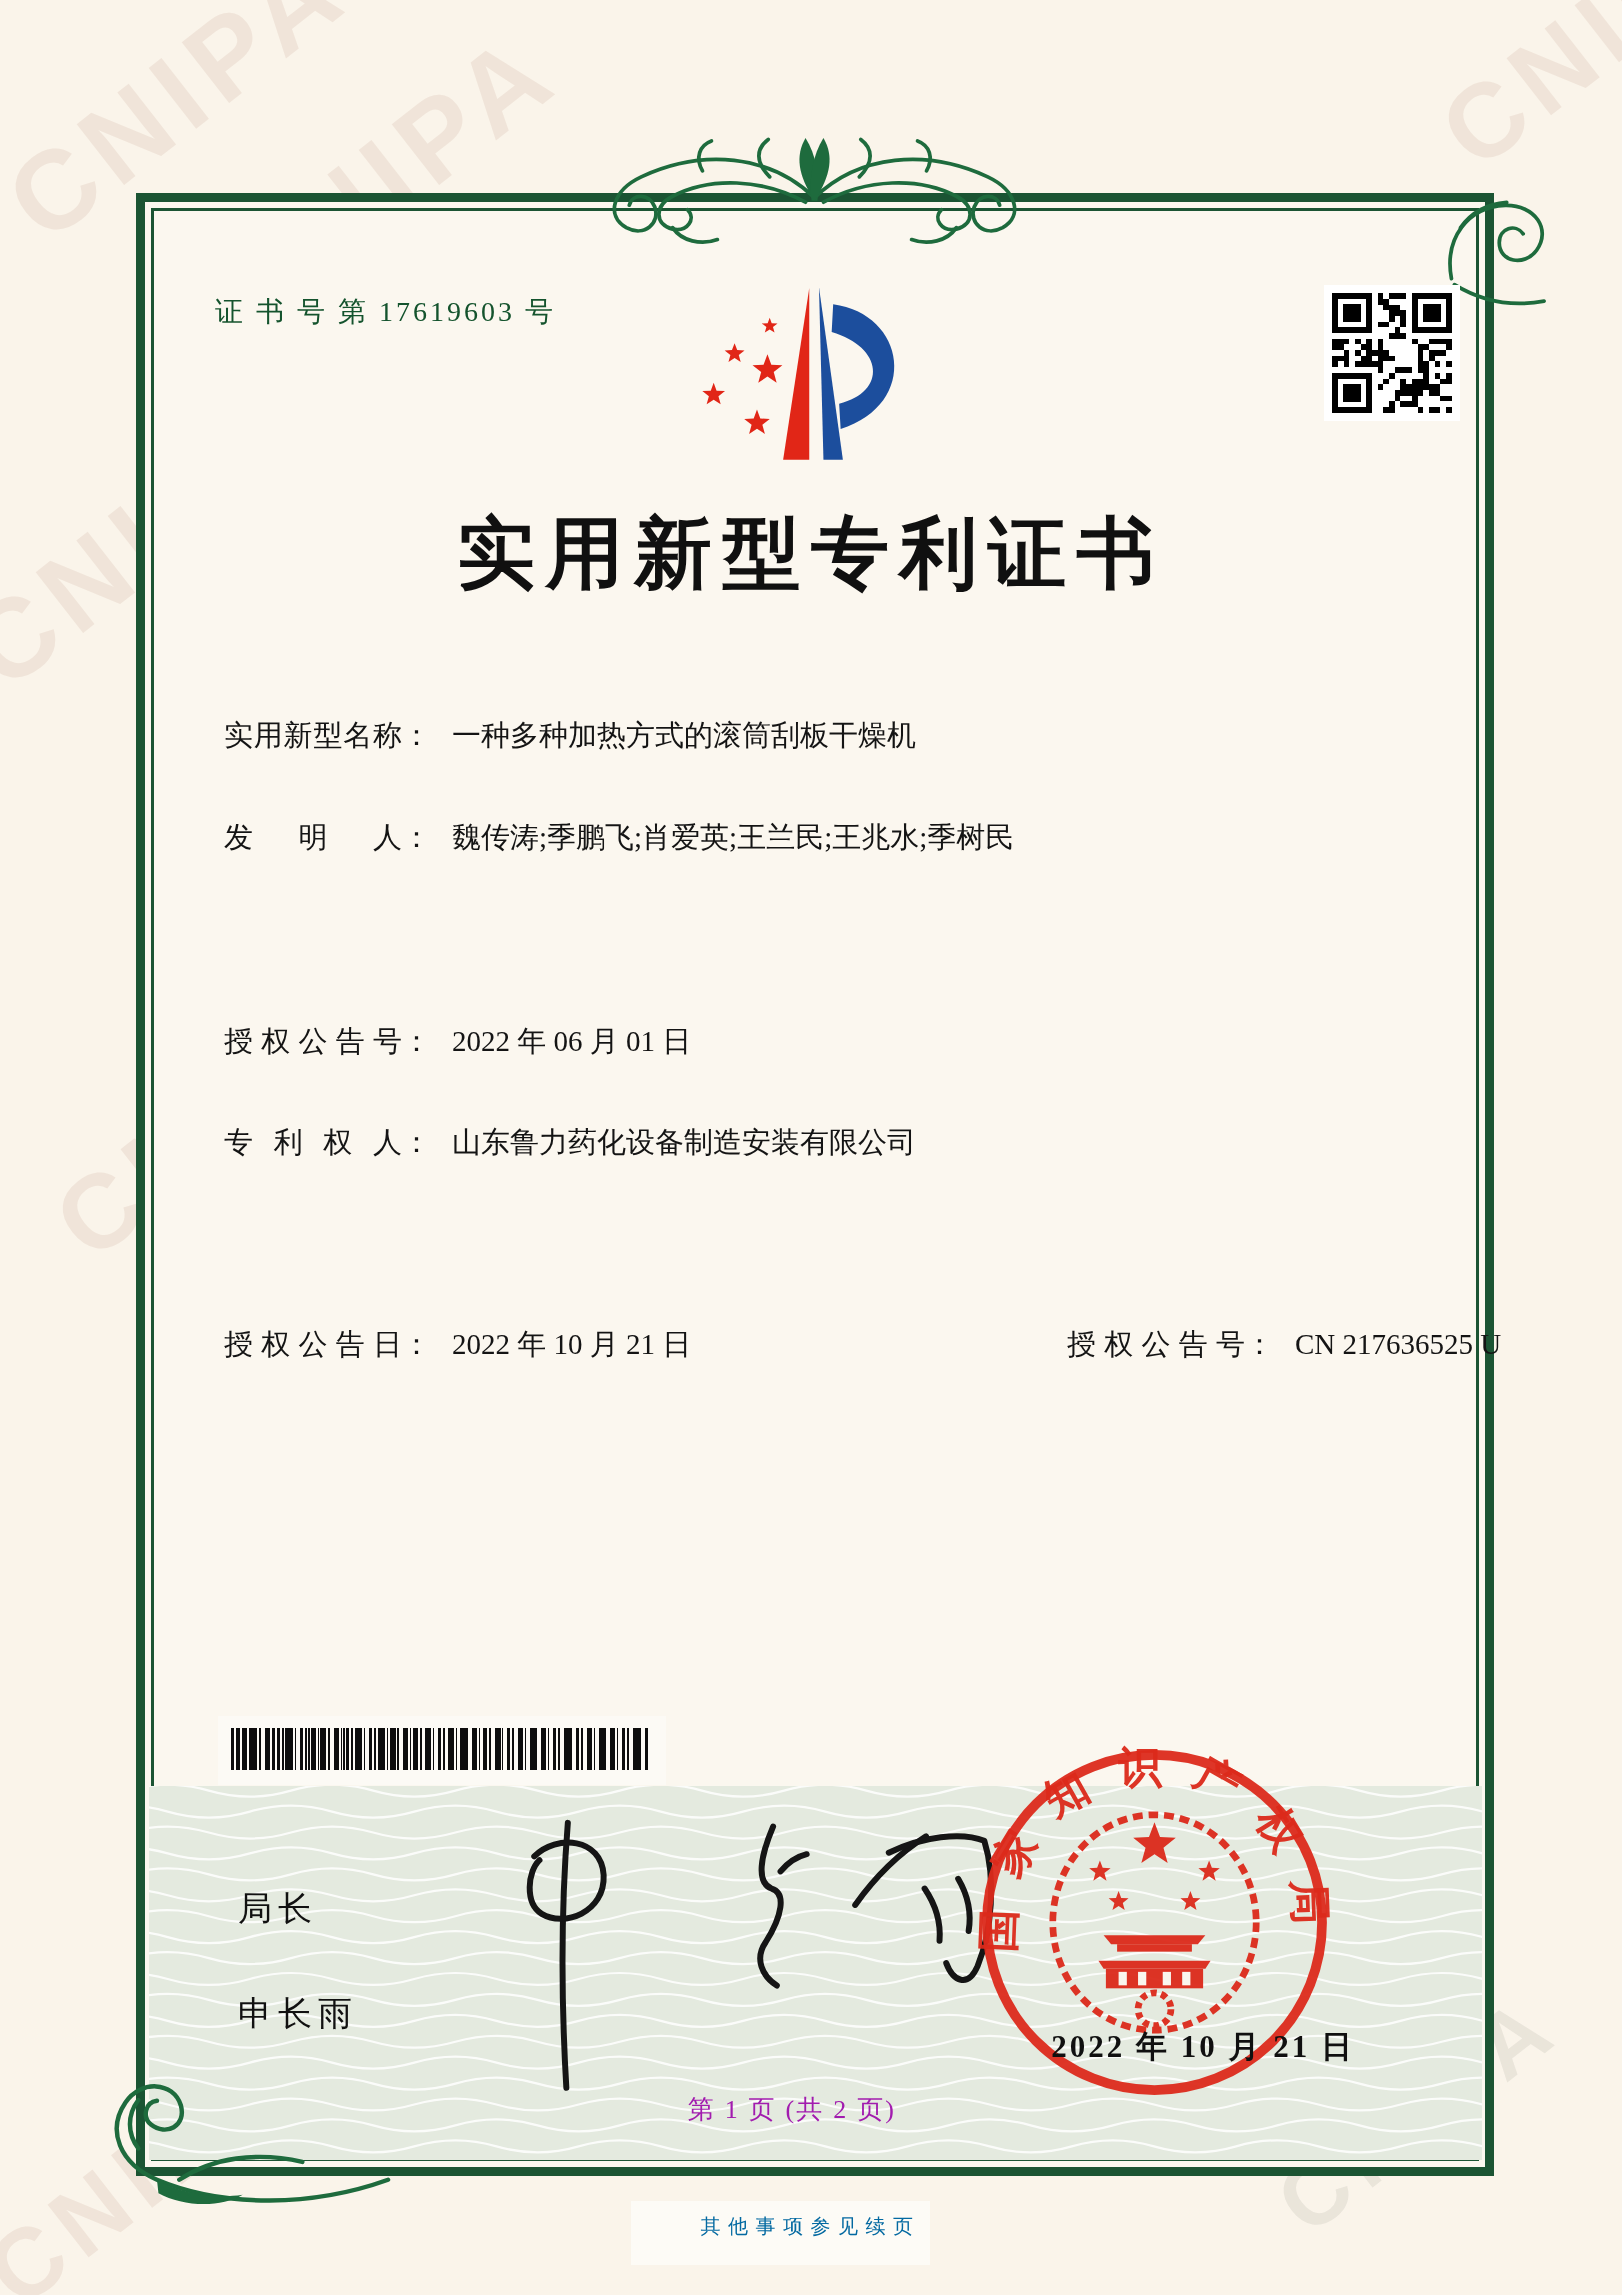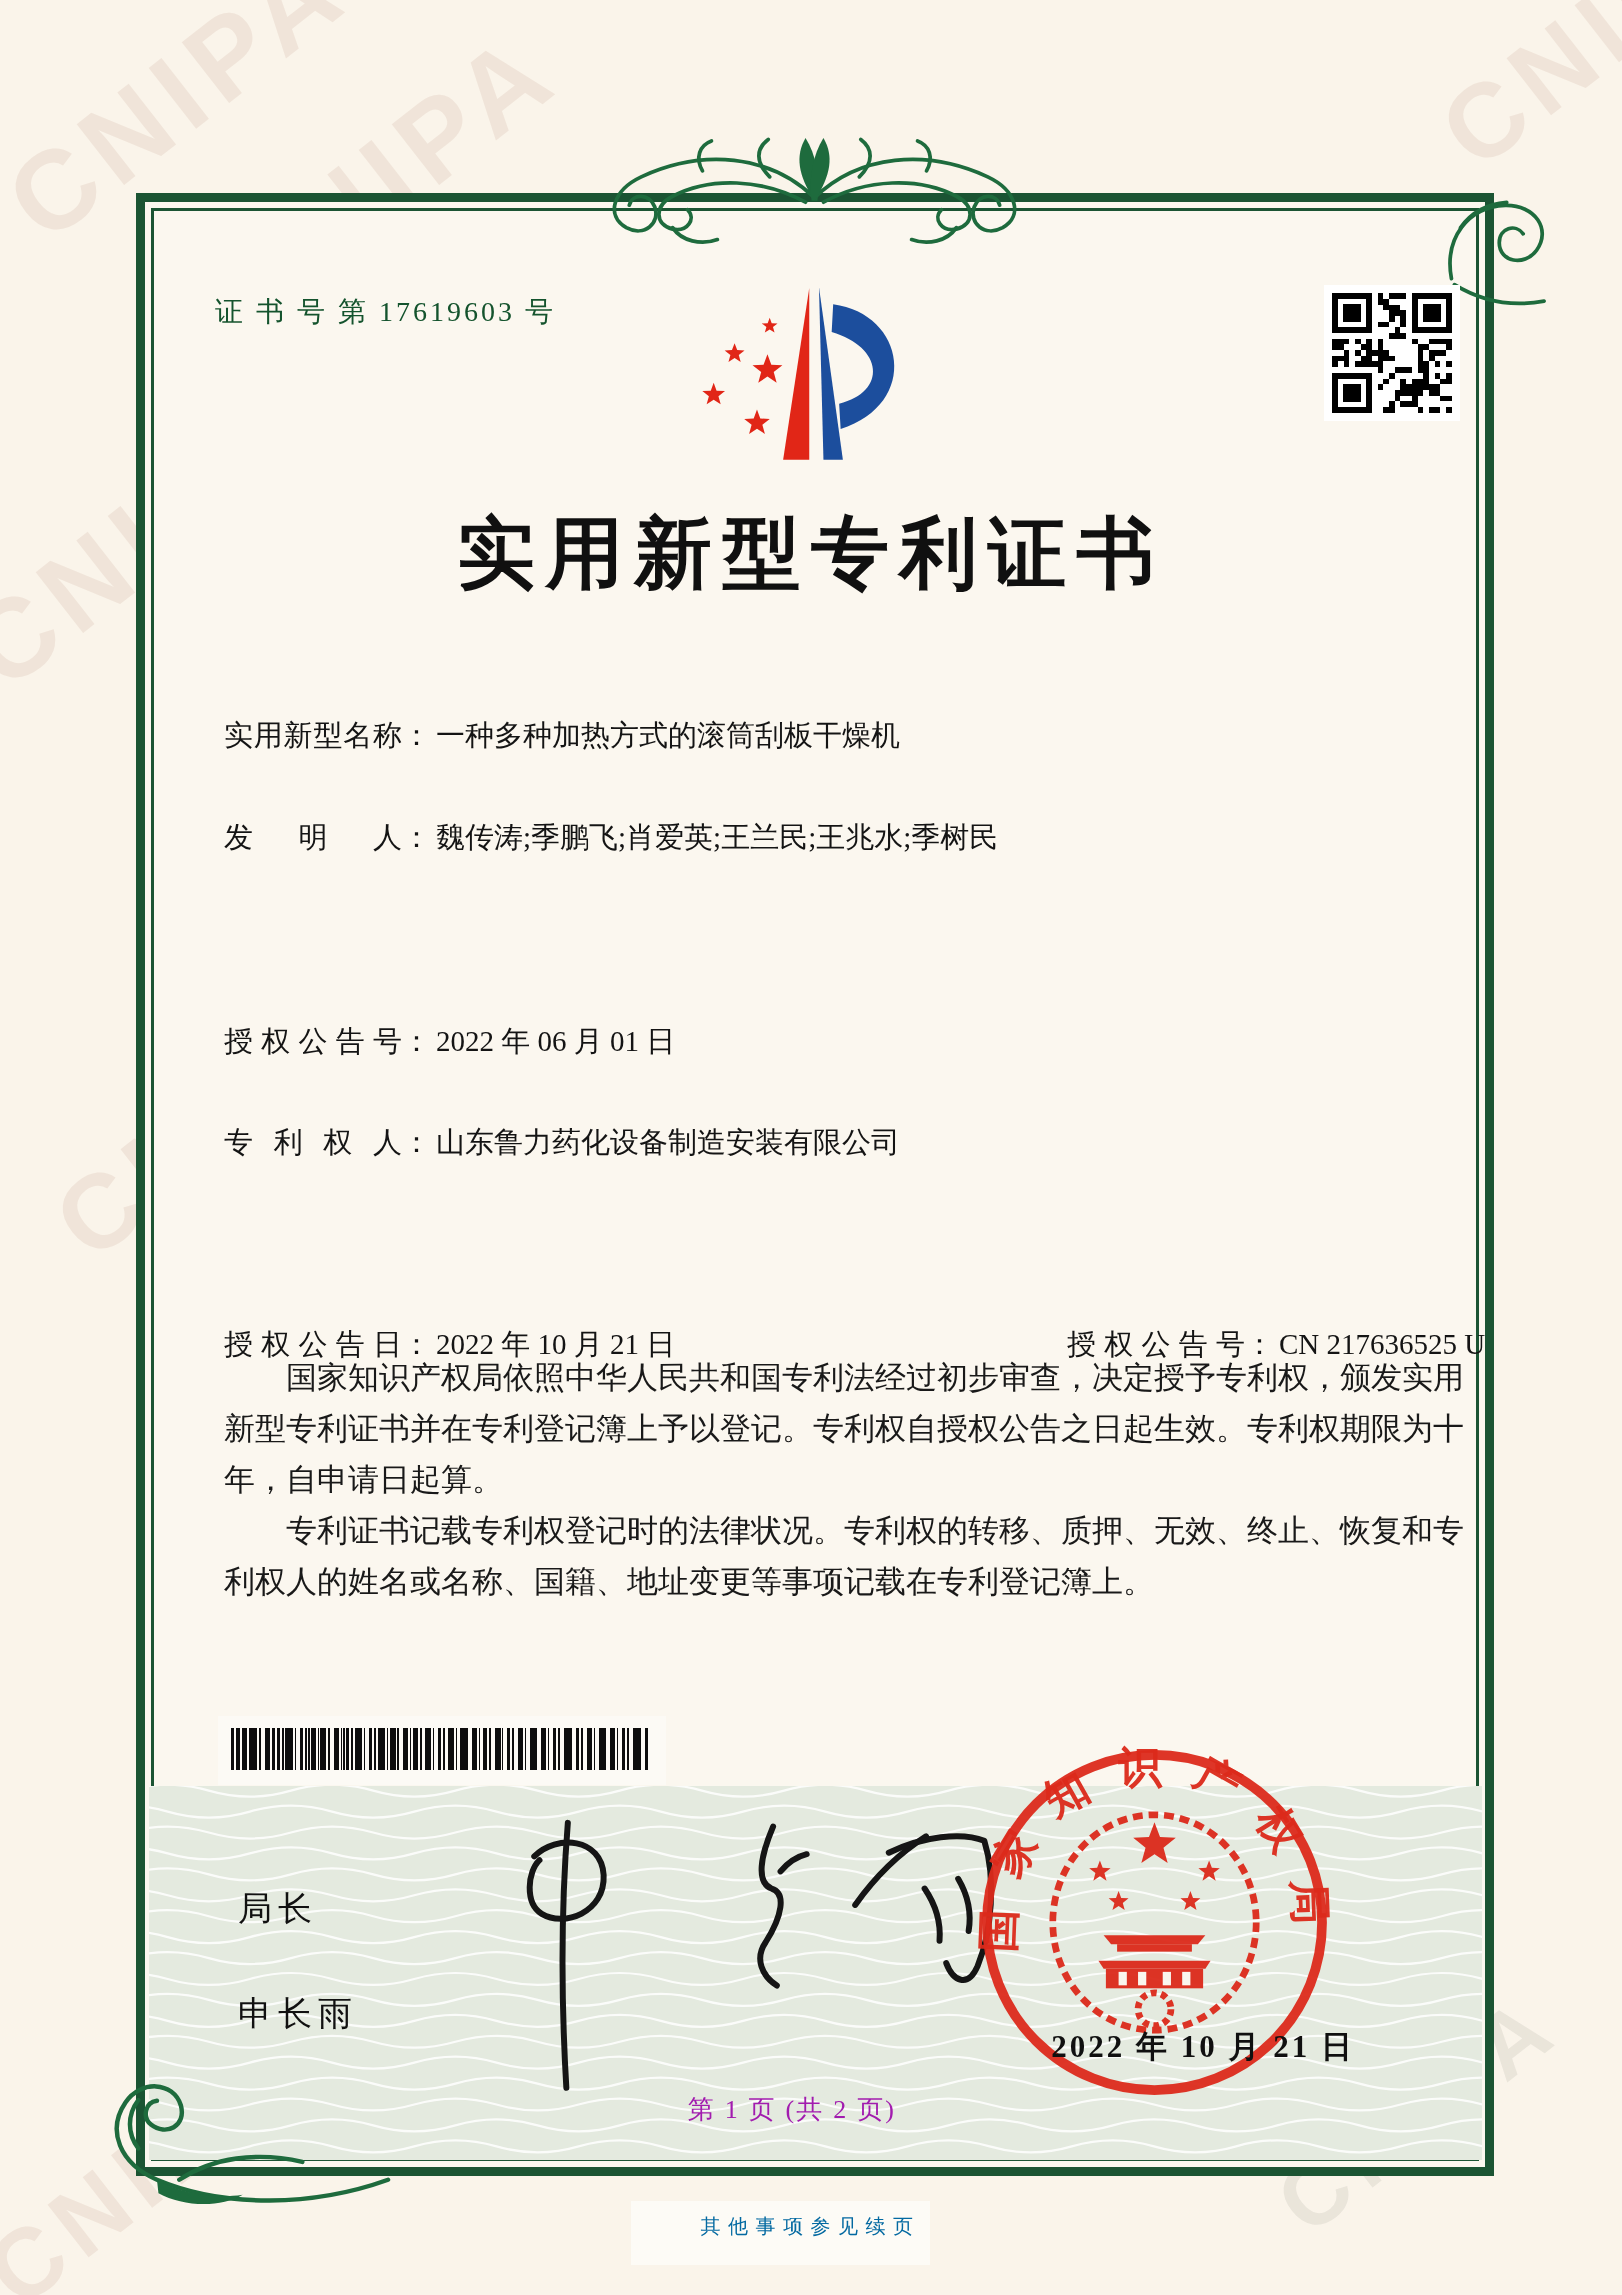--- a/index.html
+++ b/index.html
@@ -57,21 +57,21 @@
     text-align:center;font-size:78px;font-weight:bold;
     letter-spacing:10.5px;color:#101010;
   }
   .field-row{position:absolute;left:224px;font-size:29px;color:#141414;white-space:nowrap;}
   .f-label{
     display:inline-block;width:178px;
     text-align:justify;text-align-last:justify;
     vertical-align:bottom;
   }
   .f-colon{display:inline-block;}
-  .f-value{display:inline-block;margin-left:5px;}
+  .f-value{display:inline-block;margin-left:21px;}
   .grant-right{position:absolute;left:843px;top:0;}
   .body-text{
     position:absolute;left:224px;top:1352px;width:1240px;
     font-size:31px;line-height:51px;text-align:justify;color:#191919;
   }
   .body-text p{margin:0;text-indent:2em;}
   .barcode-patch{position:absolute;left:218px;top:1716px;width:448px;height:69px;background:#fcfaf5;}
   .barcode{
     position:absolute;left:231px;top:1728px;width:418px;height:42px;
     background-image:
@@ -668,24 +668,20 @@
   </div>
   <div class="field-row" style="top:1325px;">
     <span>
       <span class="f-label">授权公告日</span><span class="f-colon">：</span><span class="f-value">2022 年 10 月 21 日</span>
     </span>
     <span class="grant-right">
       <span class="f-label">授权公告号</span><span class="f-colon">：</span><span class="f-value">CN 217636525 U</span>
     </span>
   </div>
 
-  <div class="body-text">
-    <p>国家知识产权局依照中华人民共和国专利法经过初步审查，决定授予专利权，颁发实用新型专利证书并在专利登记簿上予以登记。专利权自授权公告之日起生效。专利权期限为十年，自申请日起算。</p>
-    <p>专利证书记载专利权登记时的法律状况。专利权的转移、质押、无效、终止、恢复和专利权人的姓名或名称、国籍、地址变更等事项记载在专利登记簿上。</p>
-  </div>
 
   <div class="barcode-patch"></div>
   <div class="barcode"></div>
 
   <div class="signer" style="top:1886px;">局长</div>
   <div class="signer" style="top:1991px;">申长雨</div>
 
   <div class="signature">
     <svg width="523" height="306" viewBox="0 0 700 410">
       <g stroke="#151515" fill="none" stroke-width="8" stroke-linecap="round" stroke-linejoin="round">

